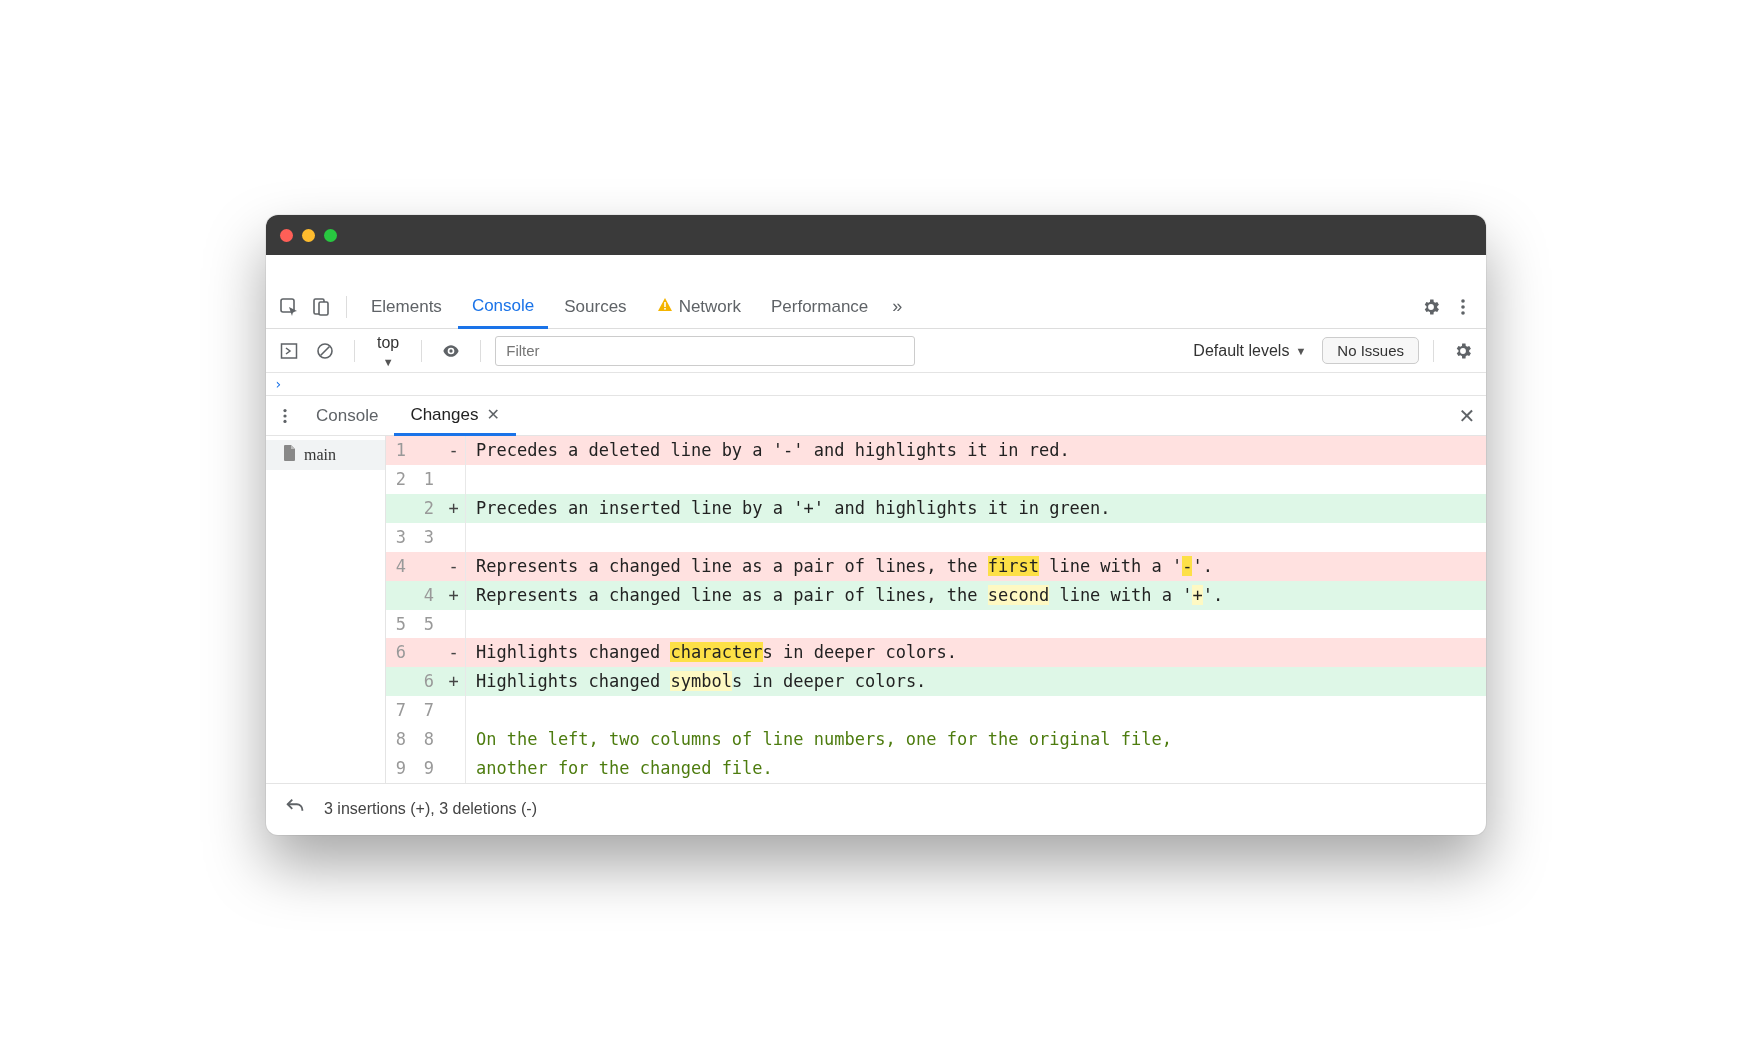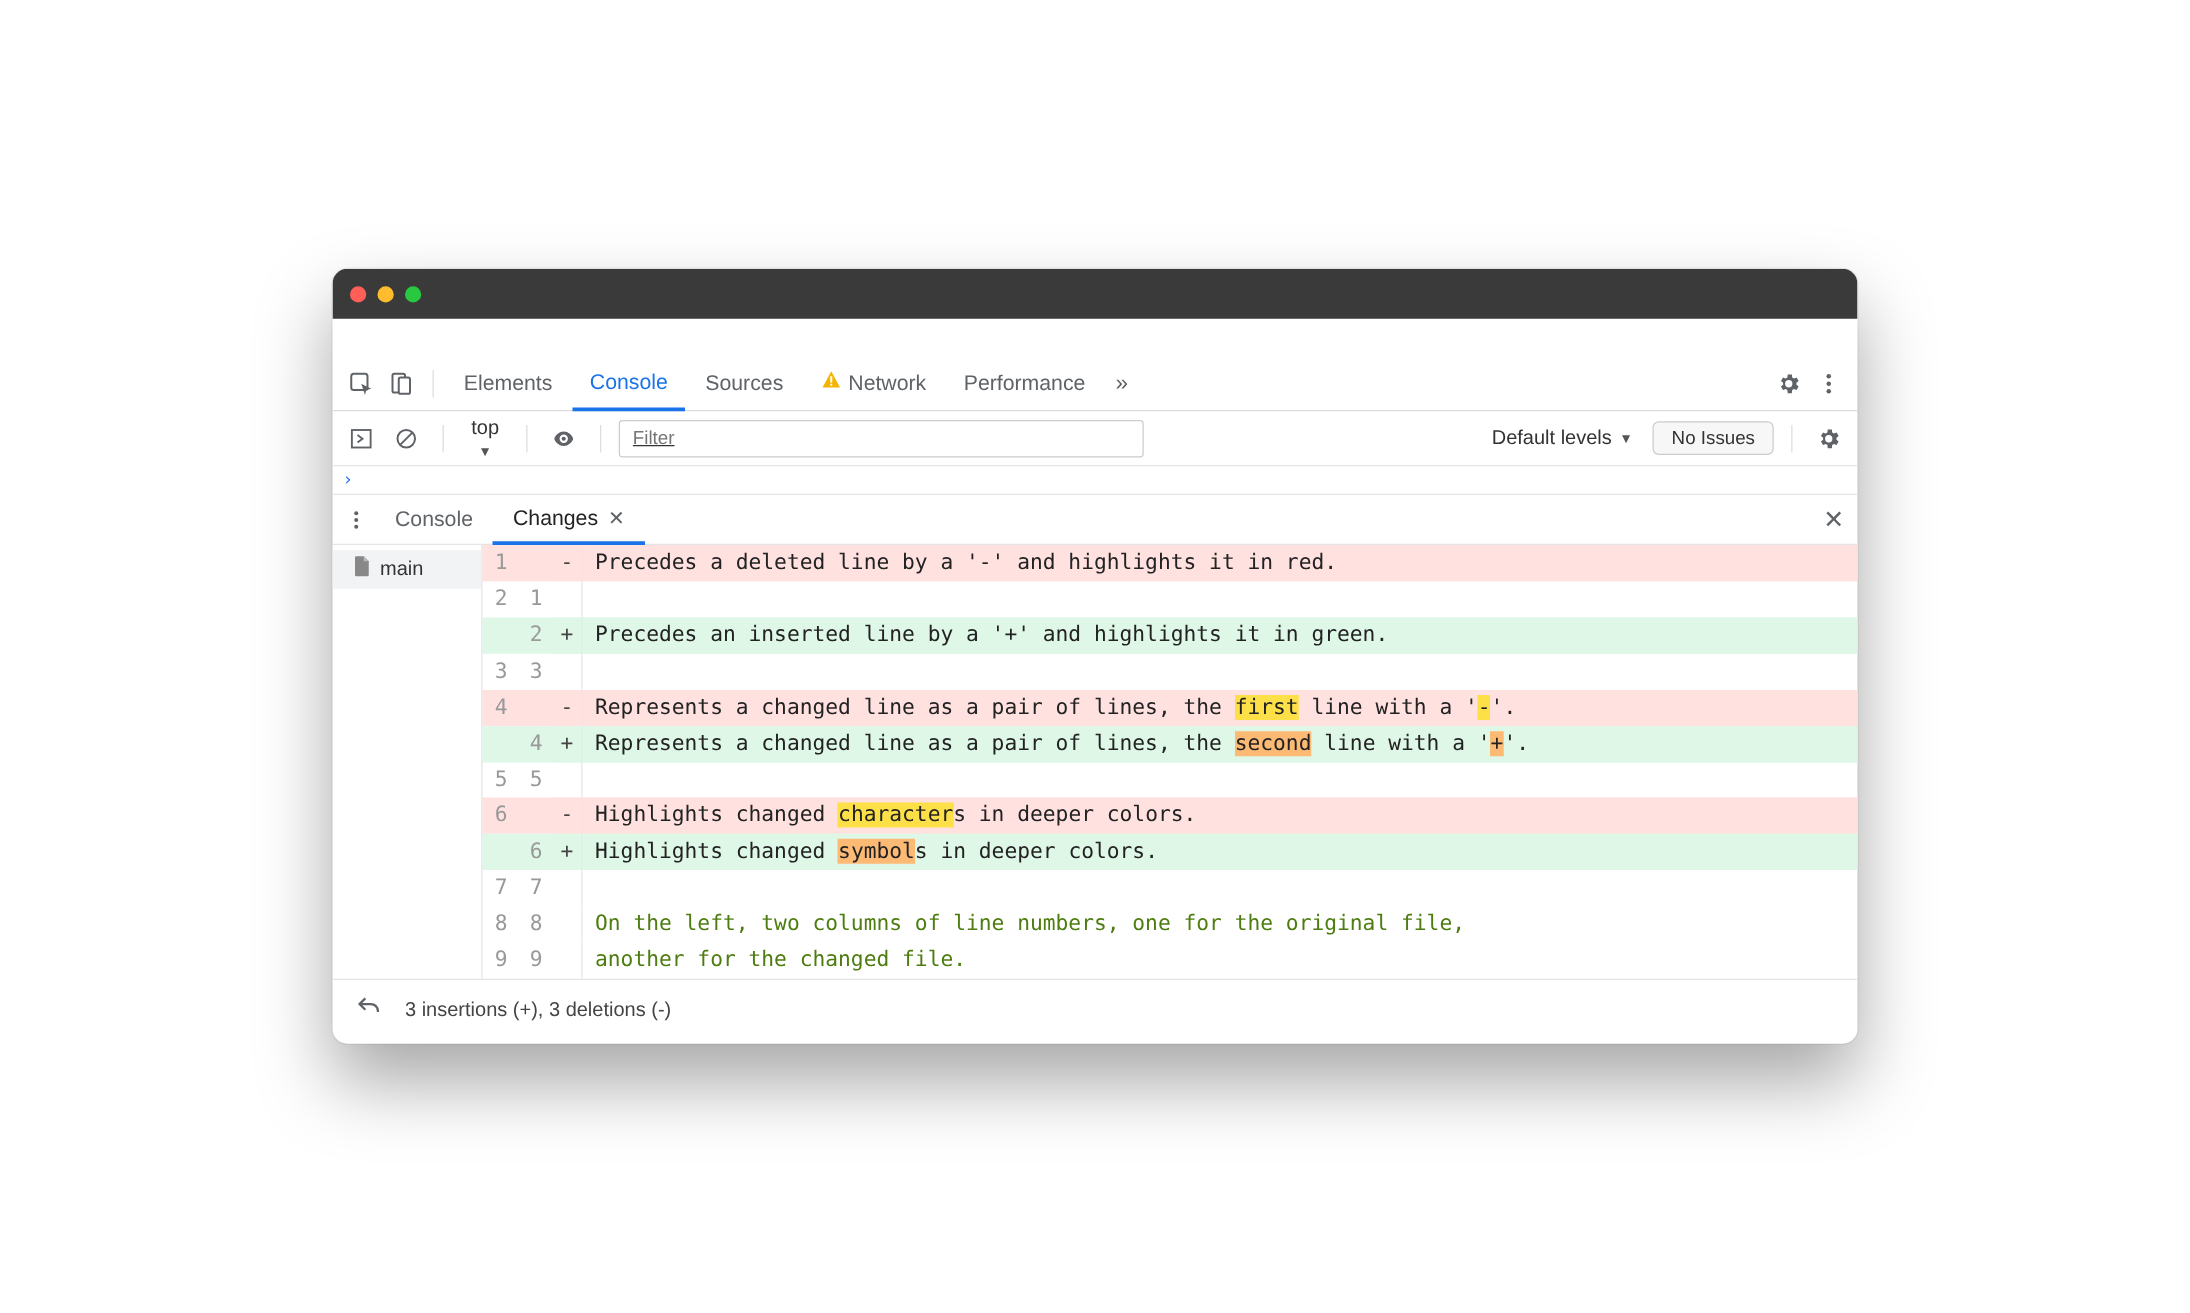--- a/index.html
+++ b/index.html
@@ -64,21 +64,21 @@
   
   .toolbar2 {
     height: 44px; border-bottom: 1px solid #e4e4e4;
     display: flex; align-items: center; padding: 0 8px; gap: 6px;
   }
   .sel { display: flex; align-items: center; gap: 4px; font-size: 16px; color: #333; padding: 0 8px; cursor: pointer; flex-direction: column; }
   .tri { font-size: 11px; color: #555; }
   .filter {
     flex: 0 0 420px; height: 30px;
     border: 1px solid #ccc; border-radius: 3px;
-    padding: 0 10px; font-size: 15px; color: #333; background: #fff; text-decoration: underline;
+    padding: 0 10px; font-size: 15px; color: #333; background: #fff;
   }
   .levelsel {
     margin-left: auto; display: flex; align-items: center; gap: 6px;
     font-size: 16px; color: #333; padding: 0 10px; cursor: pointer;
   }
   .issues {
     border: 1px solid #ccc; background: #f7f7f7; border-radius: 5px;
     padding: 4px 14px; font-size: 15px; color: #333; cursor: pointer;
   }
 
@@ -97,42 +97,42 @@
   .dtab.active { color: #222; border-bottom: 3px solid #1a73e8; margin-bottom: -1px; }
   .closex { font-size: 16px; color: #5f6367; cursor: pointer; }
 
   
   .diffbody { display: flex; }
   .filetree {
     width: 120px; border-right: 1px solid #e4e4e4; padding-top: 4px;
   }
   .fileitem {
     display: flex; align-items: center; gap: 6px;
-    padding: 4px 10px 4px 16px; background: #f1f3f4; font-size: 16px; color: #333;
+    padding: 4px 10px 4px 16px; background: #f1f3f4; font-size: 16px; color: #333; font-family: Liberation Serif, serif;
   }
   .fileicon { color: #888; }
 
   .diffpane { flex: 1; }
   .diffrow {
     display: flex; align-items: stretch;
     font-family: ui-monospace, Menlo, Consolas, monospace; font-size: 17px;
     line-height: 1.7;
   }
   .gut { width: 28px; text-align: right; padding-right: 8px; color: #999; user-select: none; }
   .marker {
     width: 24px; text-align: center; color: #444;
     border-right: 1px solid #e8e8e8;
   }
   .codecell { flex: 1; padding-left: 10px; white-space: pre; color: #222; }
   .del { background: #ffe1e0; }
   .del .marker, .del .codecell { background: #ffe1e0; }
   .add { background: #def7e7; }
   .add .marker, .add .codecell { background: #def7e7; }
   .hl-del { background: #fde047; }
-  .hl-add { background: #fdba74; }
+  .hl-add { background: #fef9c3; }
   .ctx .codecell { color: #4d7c0f; }
 
   .statusbar {
     height: 52px; border-top: 1px solid #e4e4e4;
     display: flex; align-items: center; gap: 12px; padding: 0 12px;
     font-size: 16px; color: #444;
   }
   .undo { color: #5f6367; font-size: 20px; cursor: pointer; padding: 0 6px; }
 </style>
 </head>

